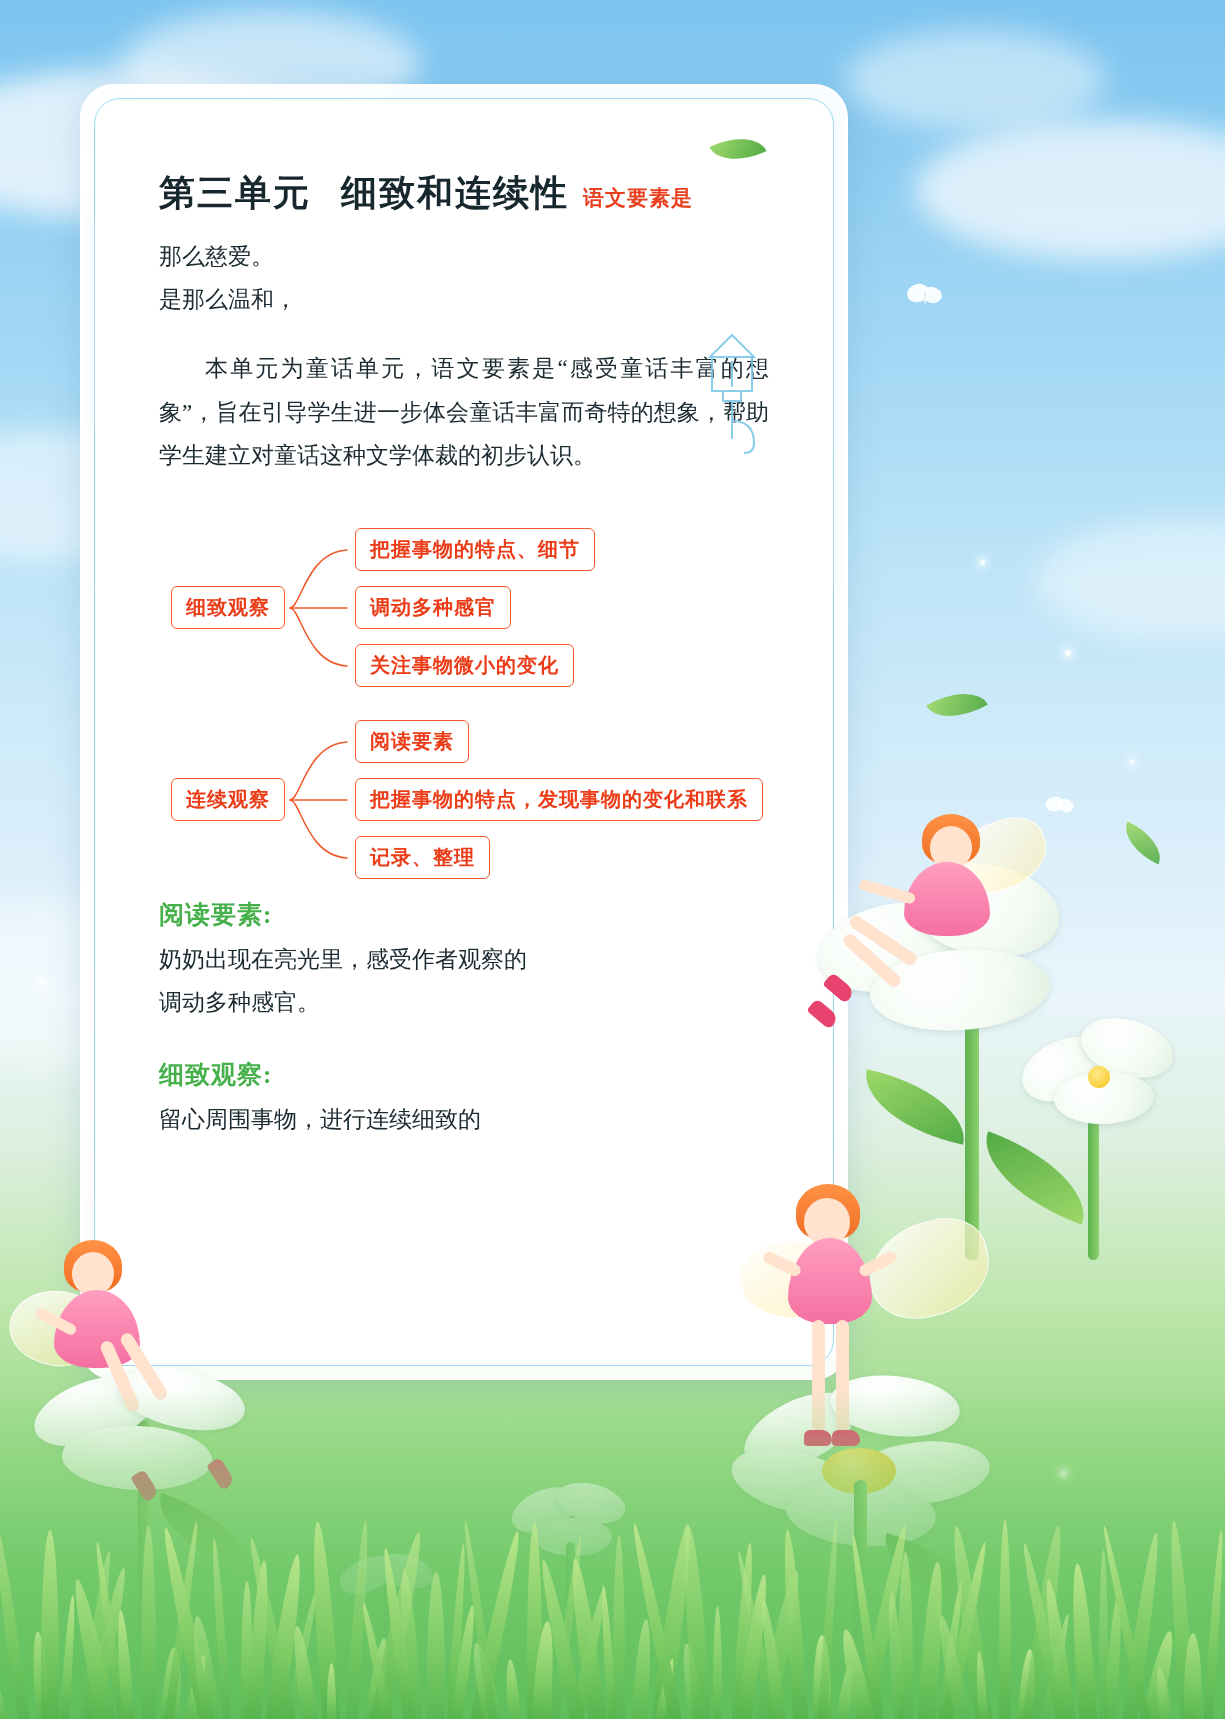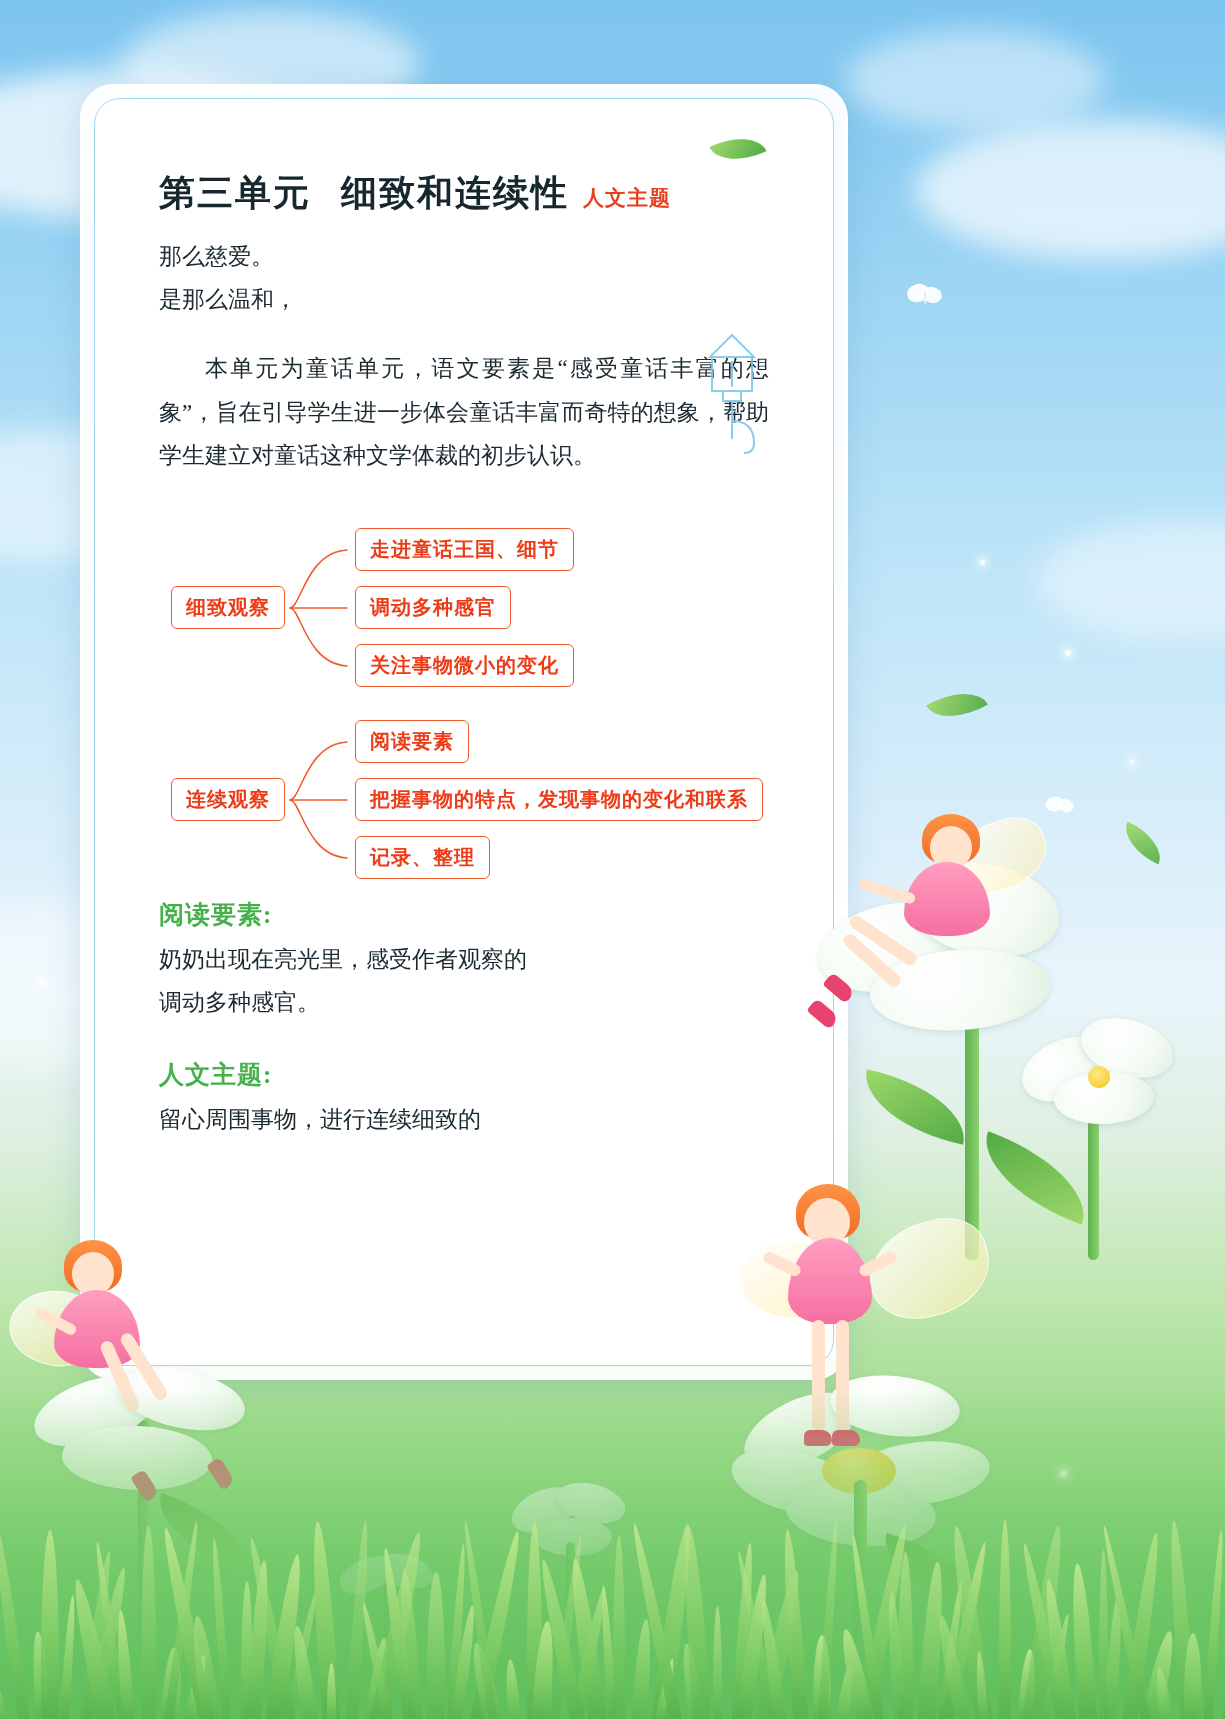--- a/index.html
+++ b/index.html
@@ -287,21 +287,21 @@
         <rect x="15" y="28" width="40" height="34" fill="none" stroke="#7ec8e8" stroke-width="2"></rect>
         <line x1="35" y1="32" x2="35" y2="58" stroke="#7ec8e8" stroke-width="2"></line>
         <rect x="26" y="62" width="18" height="10" fill="none" stroke="#7ec8e8" stroke-width="2"></rect>
         <line x1="35" y1="72" x2="35" y2="110" stroke="#7ec8e8" stroke-width="2"></line>
         <path d="M35 92 q22 0 22 22 q0 10 -10 10" fill="none" stroke="#7ec8e8" stroke-width="2"></path>
       </svg>
 
       <div class="title-row">
         <span class="unit-no">第三单元</span>
         <span class="unit-title">细致和连续性</span>
-        <span class="unit-tag">人文主题</span>
+        <span class="unit-tag">语文要素是</span>
       </div>
 
       <div class="poem">
         <div>那么慈爱。</div>
         <div>是那么温和，</div>
       </div>
 
       <div class="para">本单元为童话单元，语文要素是“感受童话丰富的想象”，旨在引导学生进一步体会童话丰富而奇特的想象，帮助学生建立对童话这种文学体裁的初步认识。</div>
 
       <div class="map">
@@ -310,40 +310,40 @@
           <path d="M148 96 C 160 96, 165 40, 208 38" fill="none" stroke="#f05a2a" stroke-width="1.6"></path>
           <path d="M148 96 L 208 96" fill="none" stroke="#f05a2a" stroke-width="1.6"></path>
           <path d="M148 96 C 160 96, 165 152, 208 154" fill="none" stroke="#f05a2a" stroke-width="1.6"></path>
 
           <path d="M148 288 C 160 288, 165 232, 208 230" fill="none" stroke="#f05a2a" stroke-width="1.6"></path>
           <path d="M148 288 L 208 288" fill="none" stroke="#f05a2a" stroke-width="1.6"></path>
           <path d="M148 288 C 160 288, 165 344, 208 346" fill="none" stroke="#f05a2a" stroke-width="1.6"></path>
         </svg>
 
         <div class="node root" style="left:24px; top:74px;">细致观察</div>
-        <div class="node" style="left:208px; top:16px;">走进童话王国、细节</div>
+        <div class="node" style="left:208px; top:16px;">把握事物的特点、细节</div>
         <div class="node" style="left:208px; top:74px;">调动多种感官</div>
         <div class="node" style="left:208px; top:132px;">关注事物微小的变化</div>
 
         <div class="node root" style="left:24px; top:266px;">连续观察</div>
         <div class="node" style="left:208px; top:208px;">阅读要素</div>
         <div class="node" style="left:208px; top:266px;">把握事物的特点，发现事物的变化和联系</div>
         <div class="node" style="left:208px; top:324px;">记录、整理</div>
       </div>
 
       <div class="sec">
         <div class="sec-title">阅读要素:</div>
         <div class="sec-body">
           <div>奶奶出现在亮光里，感受作者观察的</div>
           <div>调动多种感官。</div>
         </div>
       </div>
 
       <div class="sec second">
-        <div class="sec-title">人文主题:</div>
+        <div class="sec-title">细致观察:</div>
         <div class="sec-body">
           <div>留心周围事物，进行连续细致的</div>
         </div>
       </div>
 
     </div>
   </div>
 </div>
 
 <div class="figure" style="left:800px; top:830px; width:330px; height:420px;">

